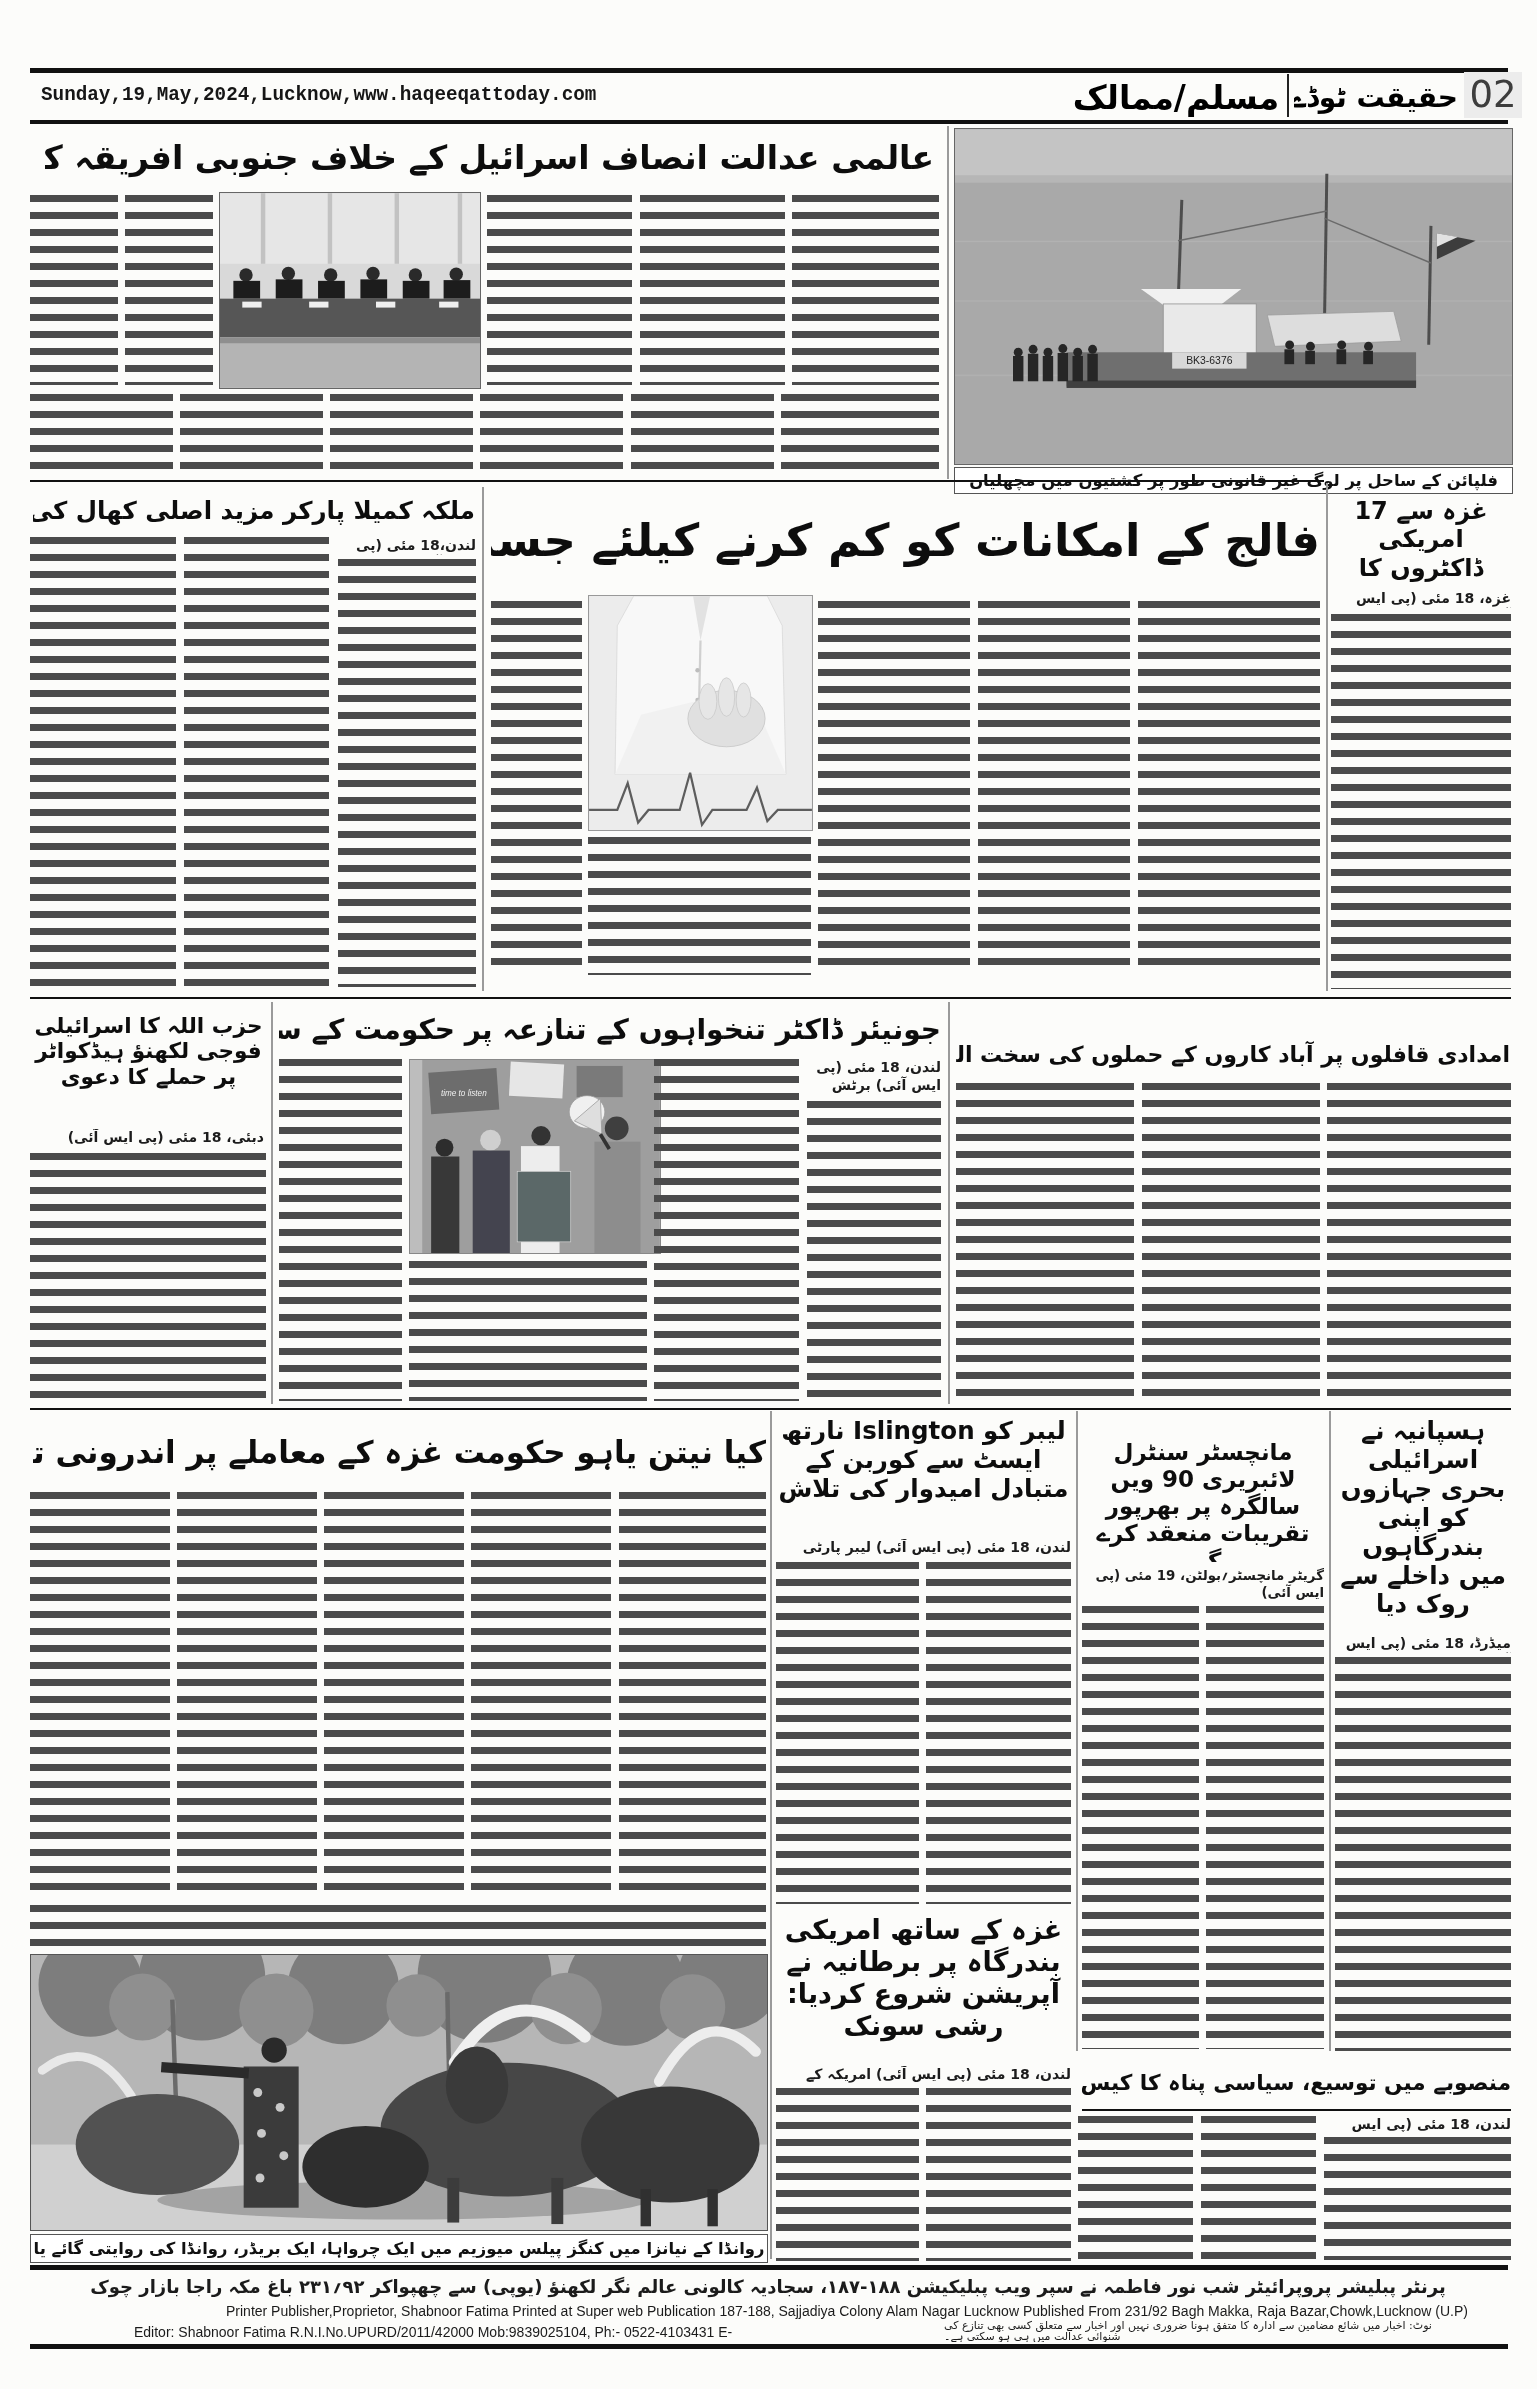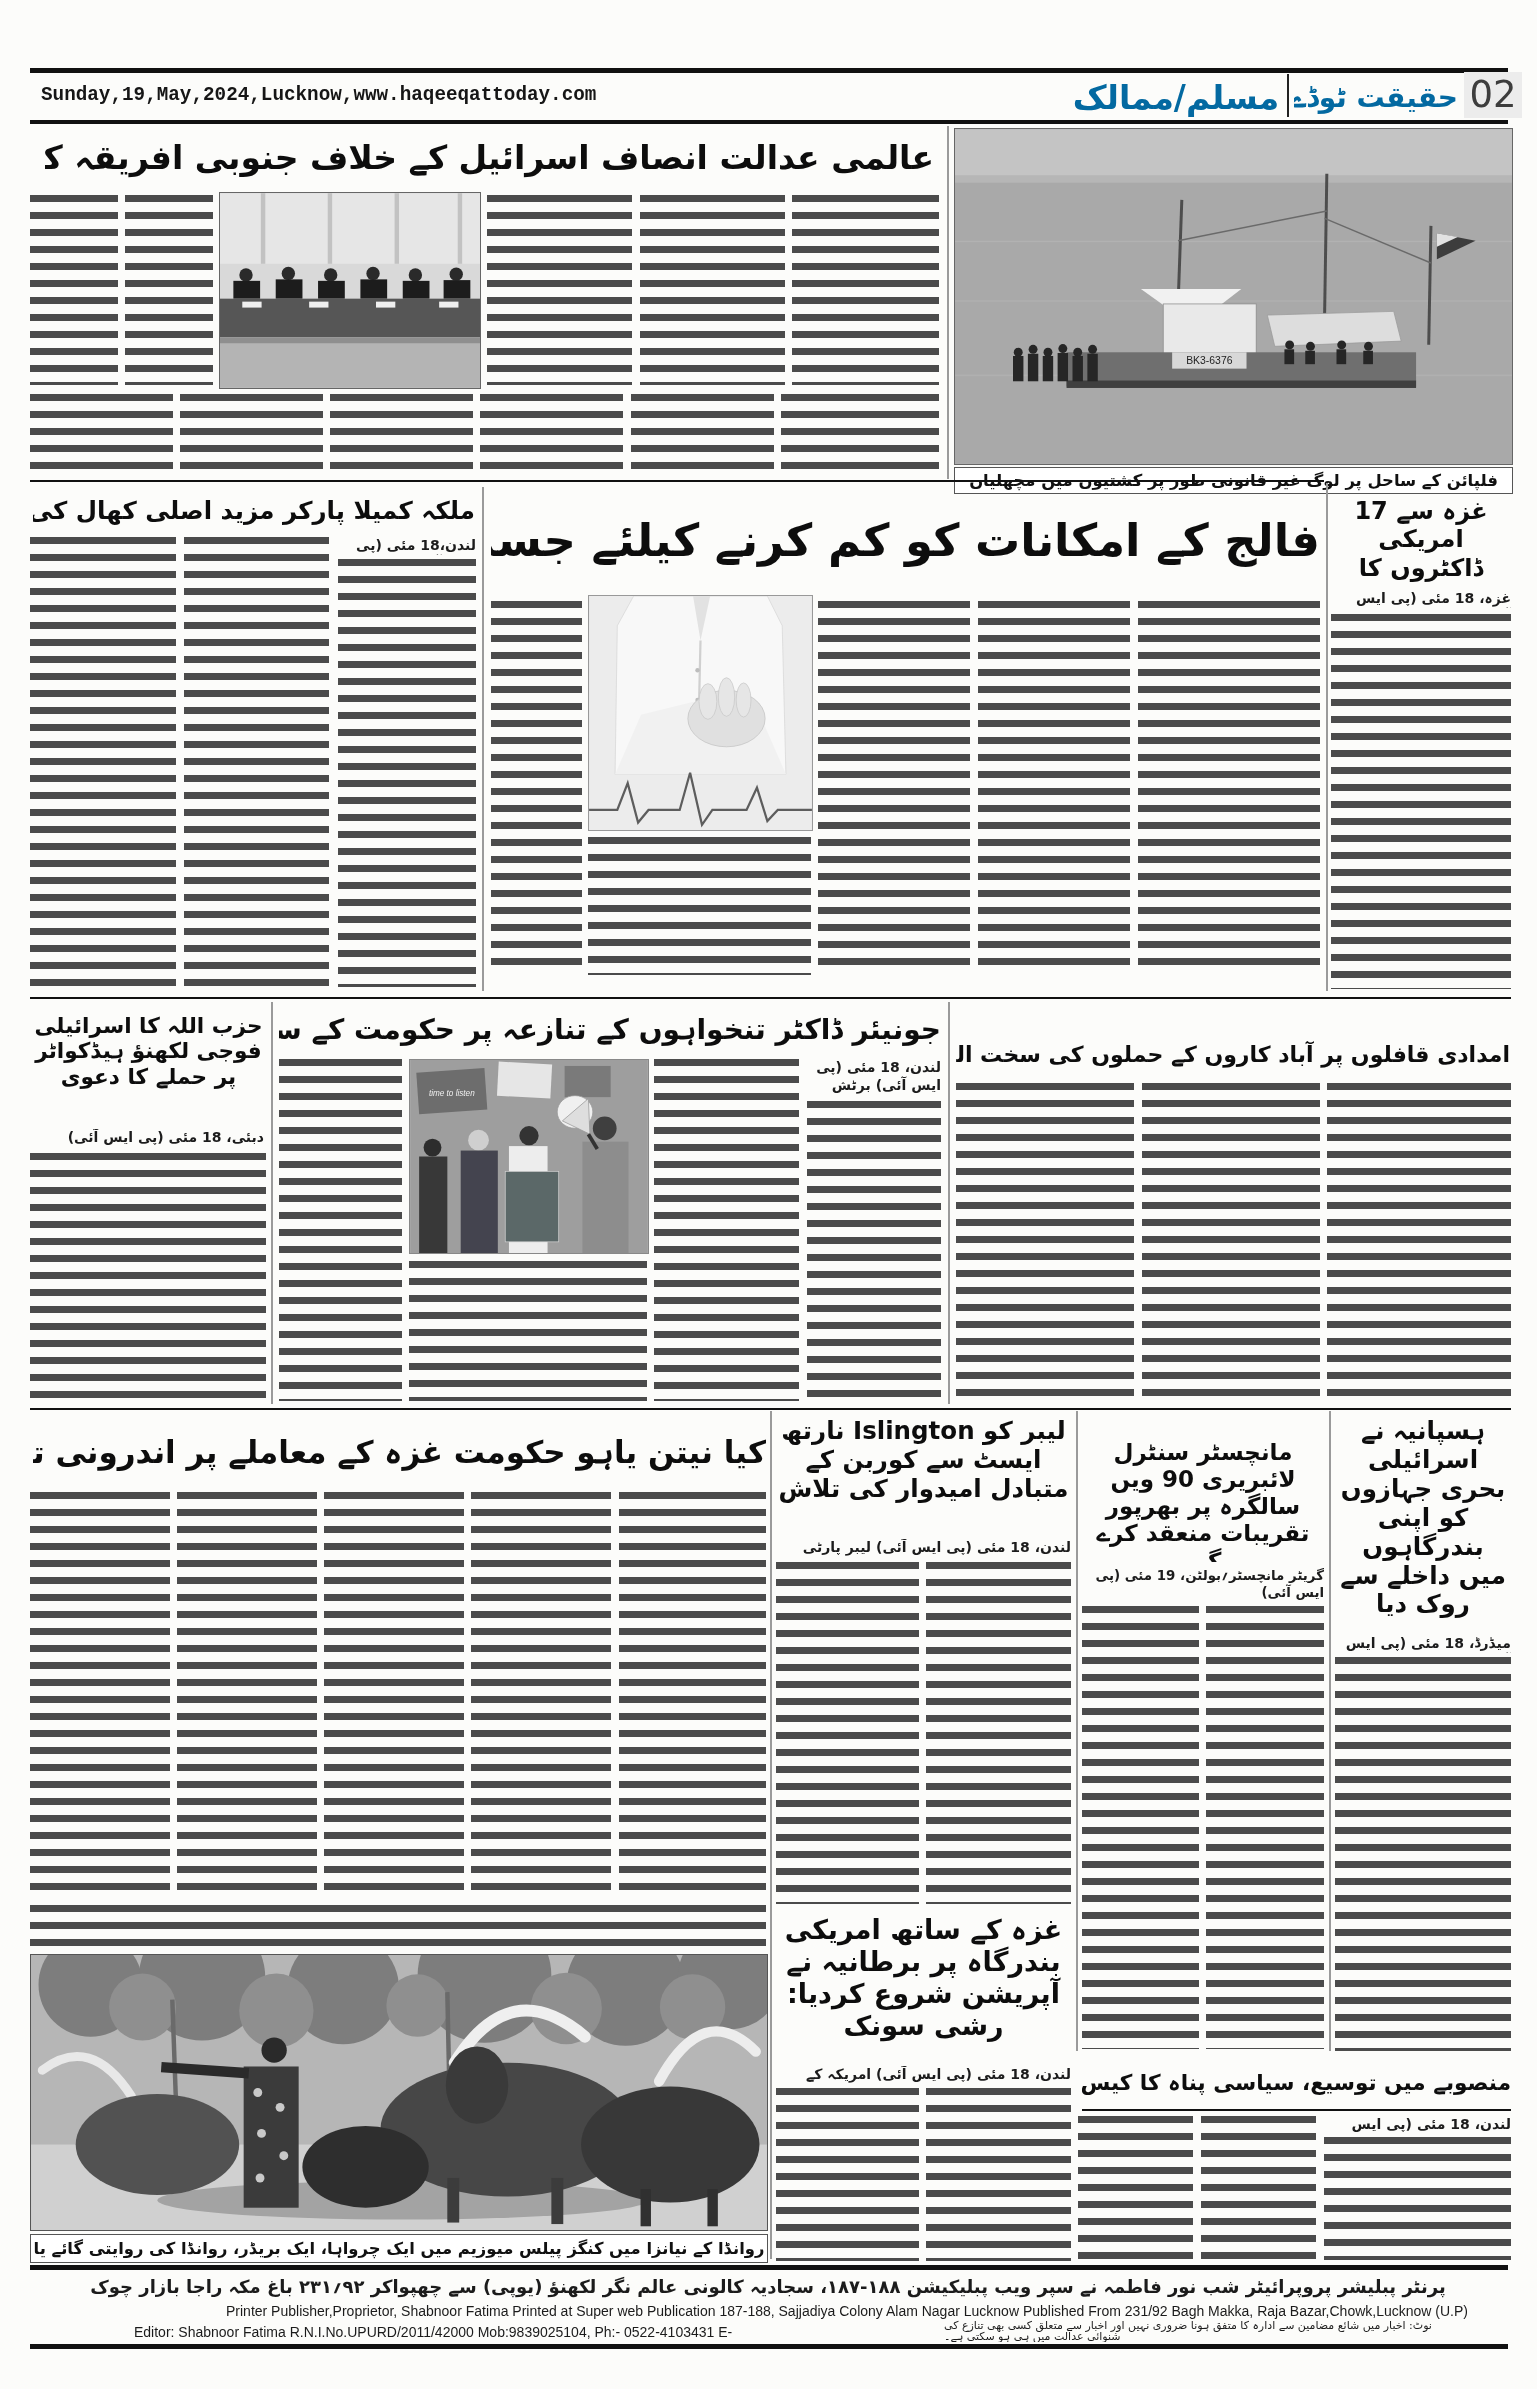--- a/index.html
+++ b/index.html
@@ -13,21 +13,21 @@
   .dl{position:absolute;direction:rtl;text-align:right;font-weight:bold;color:#1c1c1c;
       font-size:14px;line-height:1.25;overflow:hidden;}
   .ftxt{position:absolute;background:repeating-linear-gradient(to bottom,#4b4b4b 0 7.4px,rgba(0,0,0,0) 7.4px 17px);}
   .cap{position:absolute;direction:rtl;text-align:center;font-weight:bold;color:#111;overflow:hidden;}
   .capbox{border:0.7px solid #555;background:#fff;}
   .photo{position:absolute;border:0.7px solid #666;overflow:hidden;background:#bdbdbd;}
   .eng{font-family:"Liberation Sans",sans-serif;}
   .hdr-date{position:absolute;font-weight:bold;color:#161616;font-size:19.3px;white-space:nowrap;}
   .pagenum{position:absolute;background:#ececec;color:#3d3d3d;font-size:37px;text-align:center;
            font-family:"DejaVu Sans",sans-serif;line-height:46px;}
-  .mast{position:absolute;direction:rtl;font-weight:bold;color:#0369a1;text-align:center;overflow:hidden;white-space:nowrap;}
+  .mast{position:absolute;direction:rtl;font-weight:bold;color:#000000;text-align:center;overflow:hidden;white-space:nowrap;}
   .foot{position:absolute;color:#1b1b1b;overflow:hidden;}
 </style>
 </head>
 <body>
 
 <div id="page">
 
   <div class="hr" style="left:30px;top:68px;width:1478px;height:4.5px;"></div>
   <div class="hdr-date eng" style="left:41px;top:84px;font-family:Liberation Mono, monospace;">Sunday,19,May,2024,Lucknow,www.haqeeqattoday.com</div>
   <div class="mast" style="left:1072px;top:77px;width:208px;font-size:33px;line-height:42px;">مسلم/ممالک</div>
@@ -175,21 +175,21 @@
 
   <div class="hl" style="left:33px;top:1013px;width:231px;height:110px;font-size:21.6px;">حزب اللہ کا اسرائیلی فوجی لکھنؤ ہیڈکواٹر پر حملے کا دعوی</div>
   <div class="dl" style="left:33px;top:1129px;width:231px;height:18px;">دبئی، 18 مئی (پی ایس آئی) حزب</div>
   <div class="ftxt" style="left:30px;top:1153px;width:236px;height:248px;"></div>
 
   <div class="vr" style="left:271px;top:1002px;height:402px;"></div>
 
   <div class="hl one" style="left:279px;top:1007px;width:662px;height:45px;font-size:28px;line-height:45px;">جونیئر ڈاکٹر تنخواہوں کے تنازعہ پر حکومت کے ساتھ مذاکرات پر تیار</div>
   <div class="ftxt" style="left:279px;top:1059px;width:123px;height:342px;"></div>
 
-  <div class="photo" style="left:409px;top:1059px;width:238px;height:193px;border-color:#888;">
+  <div class="photo" style="left:409px;top:1059px;width:238px;height:193px;border-color:#888;padding-left:12px;">
     <svg width="238" height="193" viewBox="0 0 320 260">
       <rect width="320" height="260" fill="#9e9e9e"></rect>
       <rect x="10" y="14" width="92" height="56" fill="#6d6d6d" transform="rotate(-4 56 42)"></rect>
       <text x="56" y="48" font-size="11" font-style="italic" text-anchor="middle" fill="#efefef" font-family="Liberation Sans,sans-serif">time to listen</text>
       <rect x="118" y="4" width="72" height="46" fill="#e6e6e6" transform="rotate(3 154 27)"></rect>
       <rect x="208" y="8" width="62" height="42" fill="#7a7a7a"></rect>
       <circle cx="30" cy="118" r="12" fill="#2d2d2d"></circle>
         <rect x="12" y="130" width="38" height="130" fill="#383838"></rect>
       <circle cx="92" cy="108" r="14" fill="#cfcfcf"></circle>
         <rect x="68" y="122" width="50" height="138" fill="#44444f"></rect>

